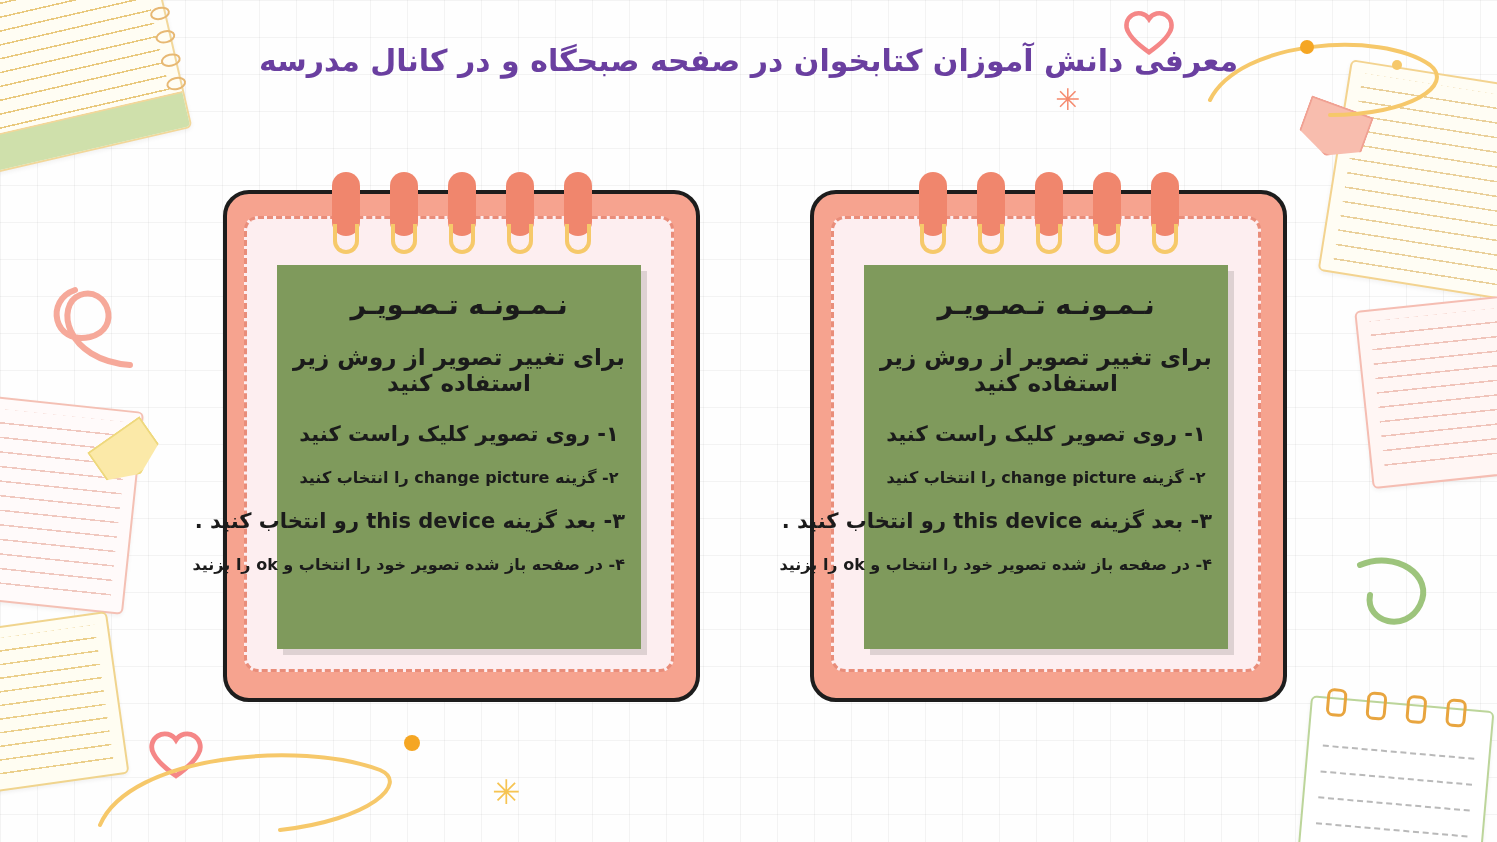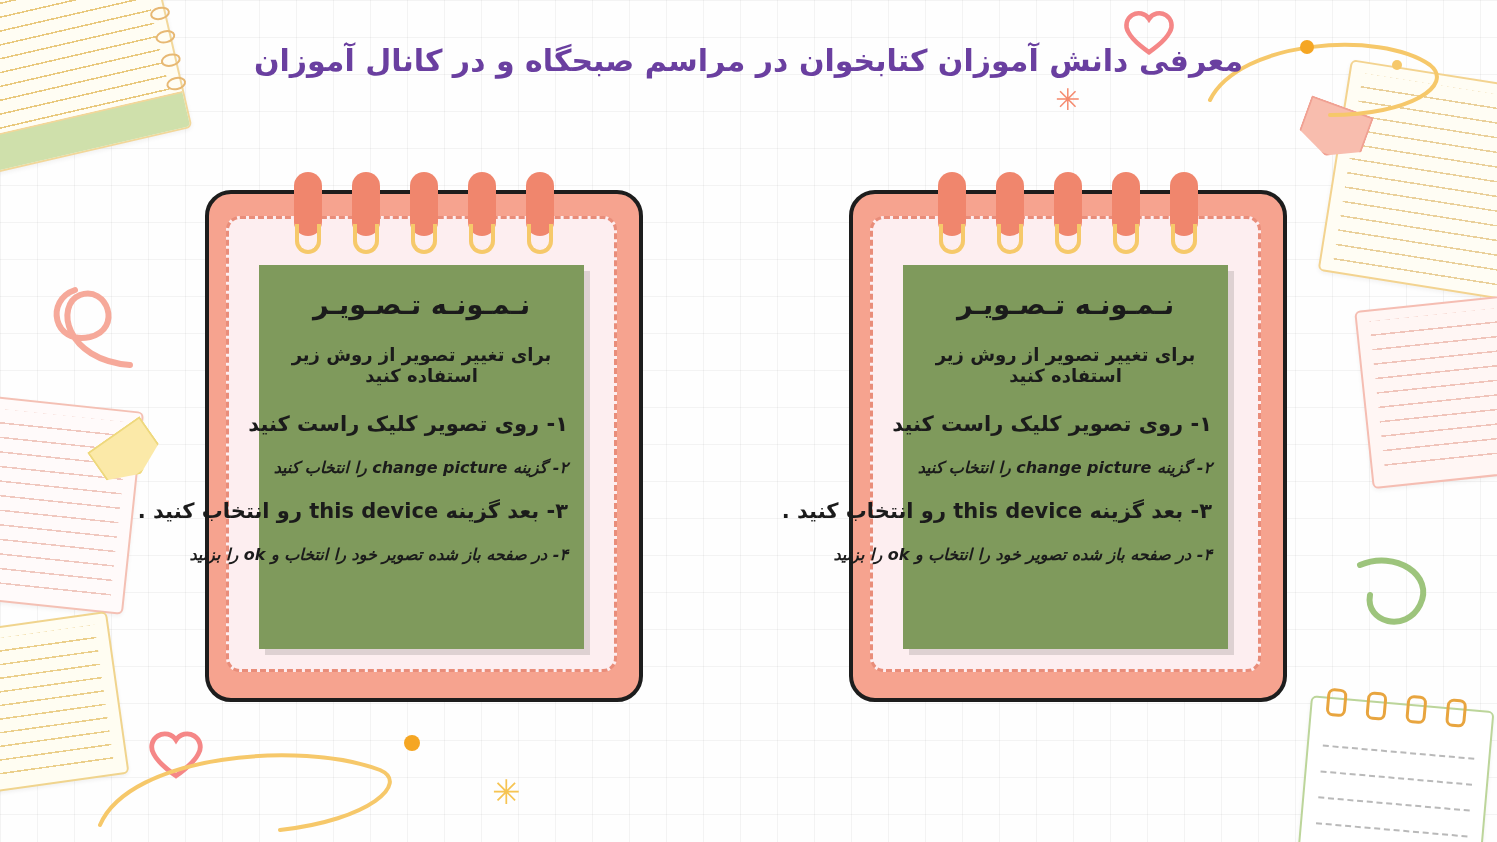--- a/index.html
+++ b/index.html
@@ -170,27 +170,28 @@
     font-size: 30px;
     line-height: 1.55;
     font-family:"DejaVu Sans", sans-serif;
     direction: rtl;
   }
 
   
   .pad {
     position:absolute;
     top: 190px;
-    width: 438px;
+    width: 477px;
     height: 512px;
     background: #f6a38f;
     border: 4px solid #1d1d1d;
     border-radius: 26px;
     box-sizing: border-box;
     padding: 22px 22px 26px 17px;
+    margin-left: 18px;
   }
   #pad-right { right: 210px; }
   #pad-left  { left: 205px; }
 
   .pad-inner {
     width:100%; height:100%;
     box-sizing:border-box;
     background:#fdeef0;
     border: 3px dashed #e98d7a;
     border-radius: 14px;
@@ -206,30 +207,30 @@
     padding: 18px 16px;
     direction: rtl;
     text-align:center;
     color:#1b1b1b;
   }
   .pad-green .note-title {
     font-size: 27px; font-weight:bold; letter-spacing: 3px;
     margin: 6px 0 24px 0;
   }
   .pad-green .note-sub {
-    font-size: 18px; font-weight:bold; margin-bottom: 26px;
+    font-size: 23px; font-weight:bold; margin-bottom: 26px;
   }
   .pad-green ol {
     list-style:none; margin:0; padding:0;
   }
   .pad-green li {
     font-size: 21px; font-weight: bold; margin-bottom: 22px;
     white-space: nowrap;
   }
-  .pad-green li.small { font-size: 16px; font-style: italic; }
+  .pad-green li.small { font-size: 16px; }
 
   
   .rings-row {
     position:absolute;
     top: -22px; left: 50%;
     transform: translateX(-50%);
     display:flex;
     gap: 30px;
     z-index: 5;
   }
@@ -332,21 +333,21 @@
       <path d="M20 20 C 55 5, 95 30, 80 60 C 66 88, 25 78, 30 50"></path>
     </svg>
   </div>
 
   <div class="spark deco" style="left:1055px; top:85px; color:#f58a6e;">✳</div>
   <div class="spark deco" style="left:492px; top:775px; color:#f6c452; font-size:34px;">✳</div>
   <div class="dot deco" style="left:1300px; top:40px; width:14px; height:14px; background:#f5a623;"></div>
   <div class="dot deco" style="left:404px; top:735px; width:16px; height:16px; background:#f5a623;"></div>
   <div class="dot deco" style="left:1392px; top:60px; width:10px; height:10px; background:#f6c86a;"></div>
 
-  <h1 id="title">معرفی دانش آموزان کتابخوان در مراسم صبحگاه و در کانال آموزان</h1>
+  <h1 id="title">معرفی دانش آموزان کتابخوان در صفحه صبحگاه و در کانال مدرسه</h1>
 
   <div class="pad" id="pad-right">
     <div class="rings-row">
       <div class="ring">
           <div class="cap"></div>
           <div class="bot"></div>
         </div>
       <div class="ring">
           <div class="cap"></div>
           <div class="bot"></div>

